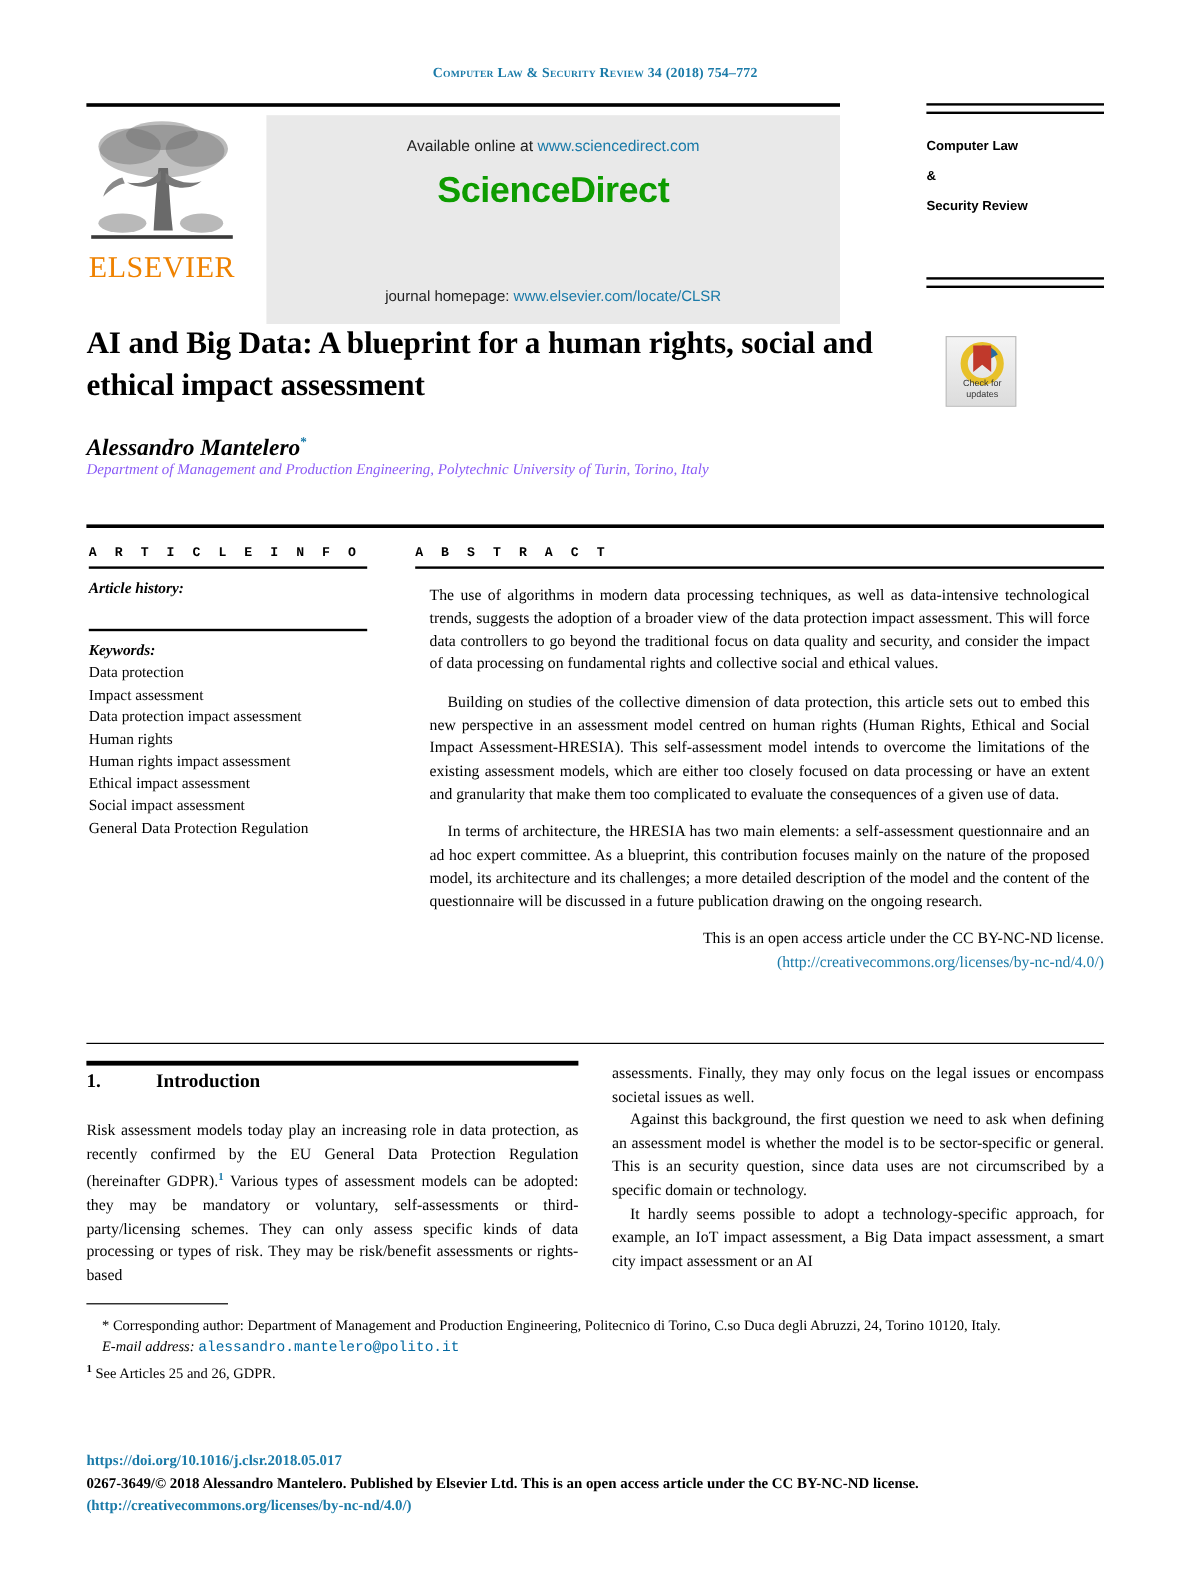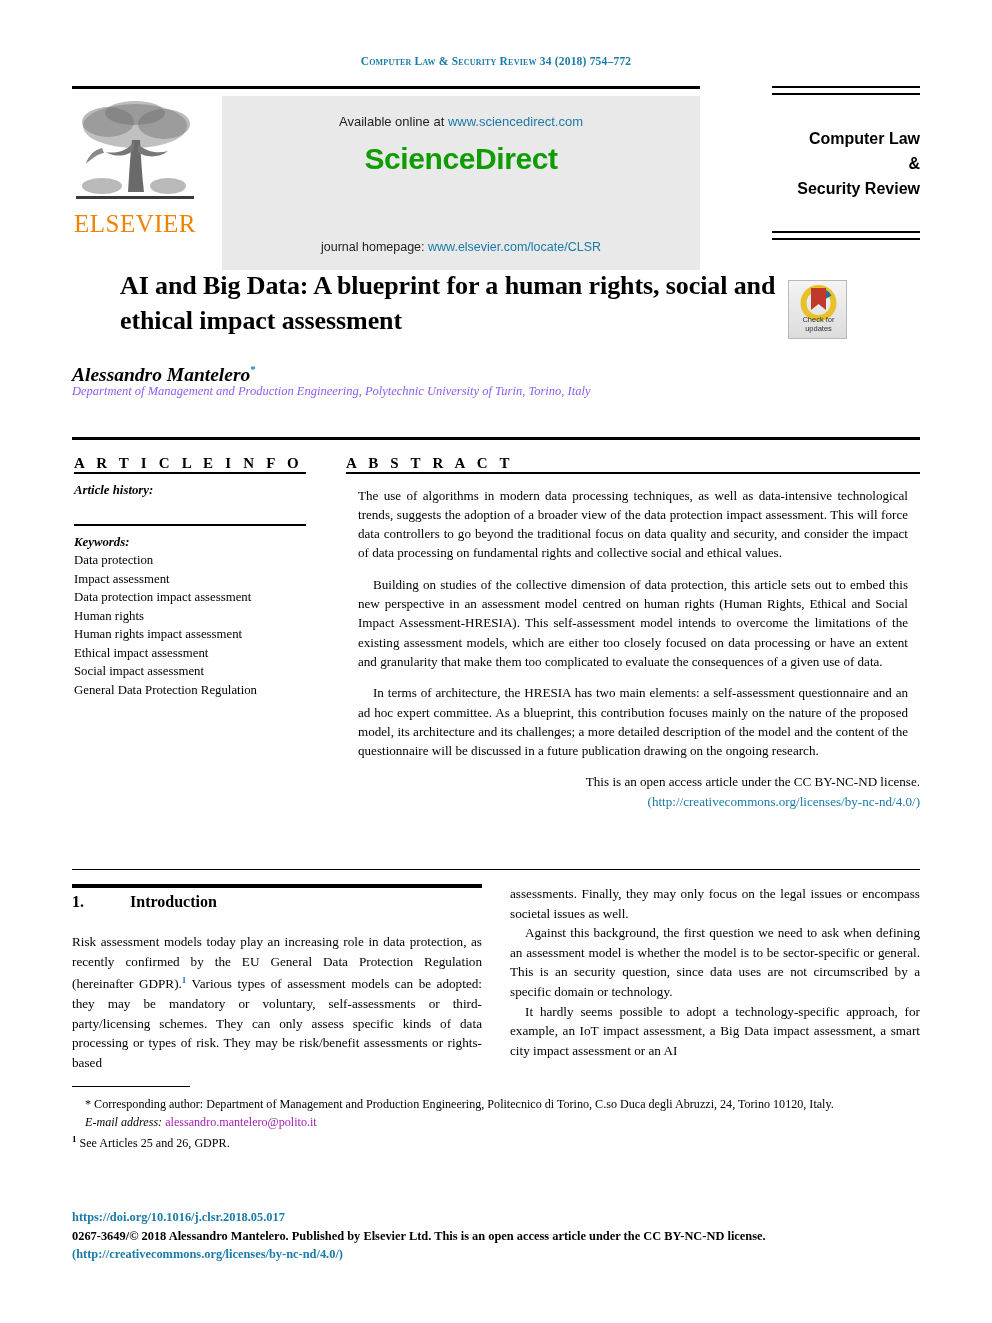--- a/index.html
+++ b/index.html
@@ -117,36 +117,35 @@
     left: 0;
     width: 148px;
     height: 5px;
     border-top: 2px solid #000;
     border-bottom: 2px solid #000;
   }
   .dbl-rule.top { top: 0; }
   .dbl-rule.bot { bottom: 0; }
   .jtitle-lines {
     position: absolute;
-    left: 0; top: 40px;
+    left: 0; top: 24px;
     width: 148px;
-    text-align: right;
+    text-align: left;
     font-family: "Liberation Sans", sans-serif;
     font-weight: bold;
-    font-size: 16px;
+    font-size: 11px;
     line-height: 25px;
     color: #000;
   }
 
   
   .title-block {
     position: absolute;
     left: 72px; top: 268px;
     width: 700px;
-    margin-left: 48px;
   }
   .art-title {
     font-family: "Liberation Serif", serif;
     font-weight: bold;
     font-size: 26px;
     line-height: 35px;
     letter-spacing: -0.1px;
     margin: 0;
   }
   .crossmark {
@@ -196,23 +195,23 @@
   }
   .rule-full-thin {
     position: absolute;
     left: 72px;
     width: 848px;
     height: 1px;
     background: #000;
   }
   .sec-head {
     position: absolute;
-    font-family: Liberation Serif, serif;
-    font-weight: bold;
-    font-size: 15px;
+    font-family: Liberation Mono, monospace;
+    font-weight: bold;
+    font-size: 11px;
     letter-spacing: 4.2px;
   }
   #info-head { left: 74px; top: 455px; }
   #abs-head  { left: 346px; top: 455px; }
 
   .info-col {
     position: absolute;
     left: 74px; top: 472px;
     width: 232px;
     font-family: "Liberation Serif", serif;
@@ -293,21 +292,21 @@
   .footnotes {
     position: absolute;
     left: 72px; top: 1096px;
     width: 848px;
     font-family: "Liberation Serif", serif;
     font-size: 12.1px;
     line-height: 17.6px;
   }
   .footnotes p { margin: 0; }
   .footnotes .fn-ind { text-indent: 13px; }
-  .footnotes a { color: #a21caf; text-decoration: none; }
+  .footnotes a { color: #0369a1; text-decoration: none; font-family: Liberation Mono, monospace; }
   .footnotes .ital { font-style: italic; }
 
   
   .bottom-block {
     position: absolute;
     left: 72px; top: 1208px;
     width: 848px;
     font-family: "Liberation Serif", serif;
     font-size: 12.4px;
     line-height: 18.5px;

